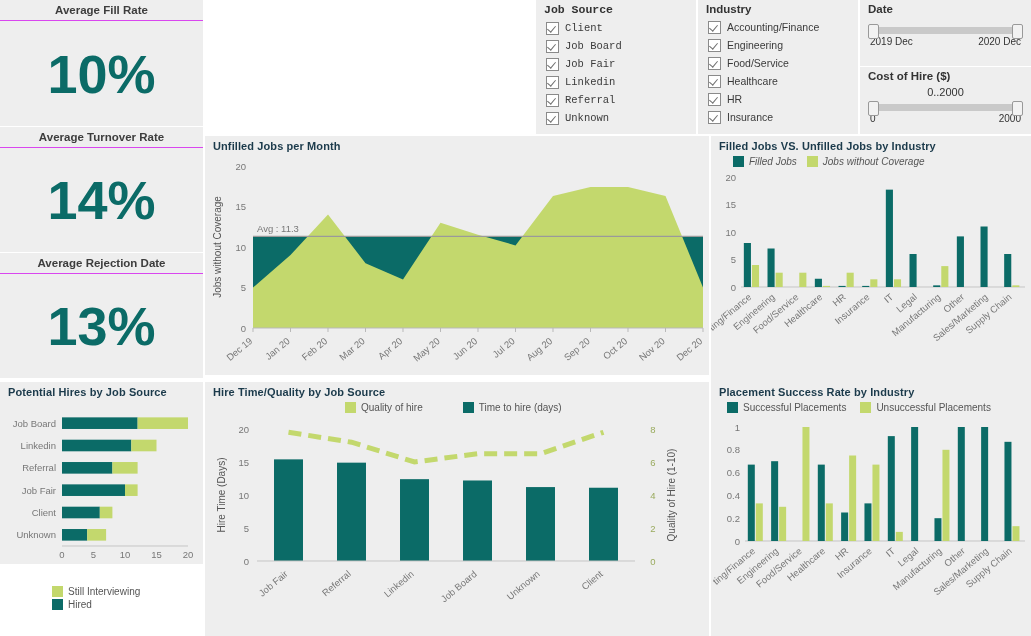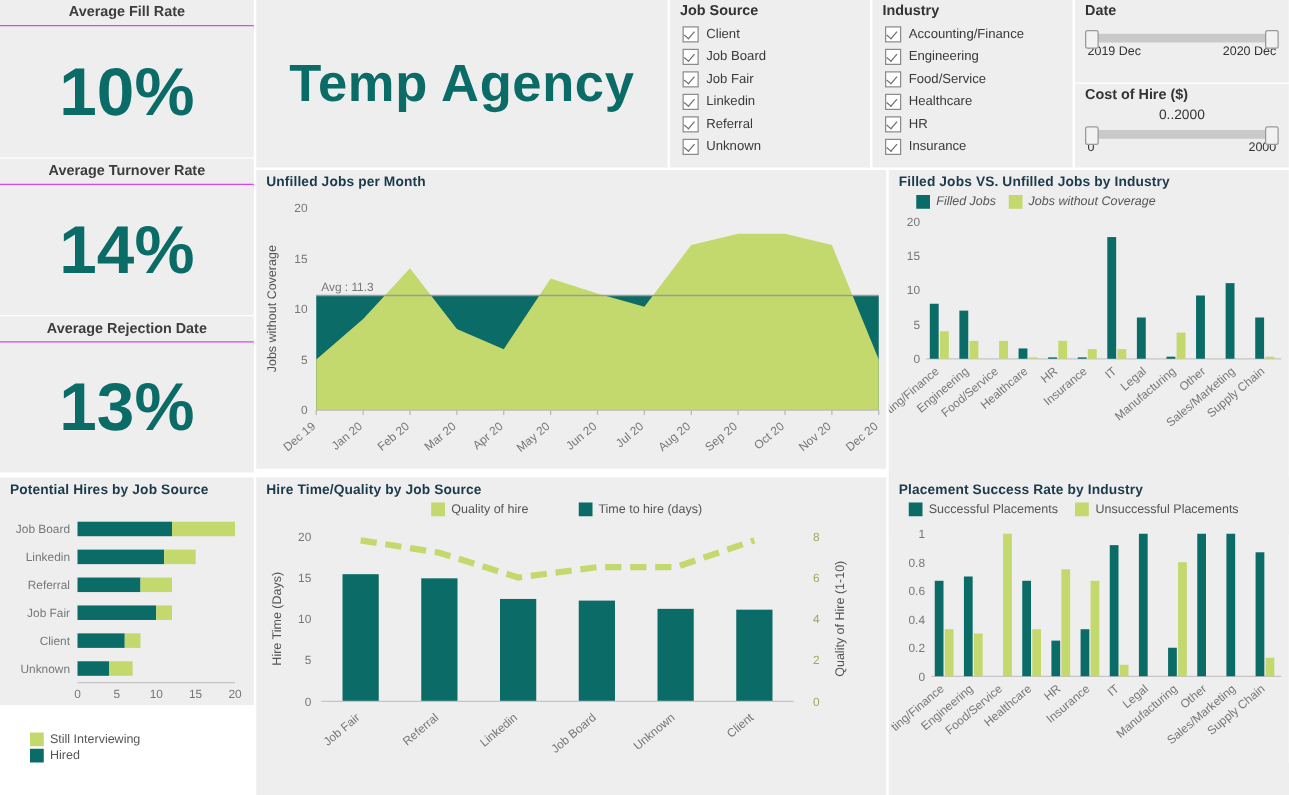--- a/index.html
+++ b/index.html
@@ -43,25 +43,22 @@
   <div class="kpi-head" style="top:127px;">Average Turnover Rate</div>
   <div class="kpi-body" style="top:148px;height:104px;">
     <span class="kpi-val">14%</span>
   </div>
 
   <div class="kpi-head" style="top:253px;">Average Rejection Date</div>
   <div class="kpi-body" style="top:274px;height:104px;">
     <span class="kpi-val">13%</span>
   </div>
 
-  <div class="panel" style="left:205px;top:0;width:329px;height:134px;display:flex;align-items:center;justify-content:center;">
-    <span style="font-size:42px;font-weight:bold;color:#0b6b67;letter-spacing:.5px;">Temp Agency</span>
-  </div>
-
-  <div class="panel" style="left:536px;top:0;width:160px;height:134px;">
+
+  <div class="panel" style="left:536px;top:0;width:160px;height:134px;font-family:Liberation Mono, monospace;">
     <div class="filter-head">Job Source</div>
     <div style="margin-top:1px;">
       <div class="chk-row">
         <span class="chk"></span>
         <span class="chk-lbl">Client</span>
       </div>
       <div class="chk-row">
         <span class="chk"></span>
         <span class="chk-lbl">Job Board</span>
       </div>
@@ -261,21 +258,21 @@
         <rect x="62" y="131.02666666666664" width="25.200000000000003" height="11.613333333333333" fill="#0b6b67"></rect>
         <rect x="87.2" y="131.02666666666664" width="18.89999999999999" height="11.613333333333333" fill="#c3d86d"></rect>
         <text x="56" y="140.33333333333331" class="axis-txt" text-anchor="end">Unknown</text>
         <line x1="62" y1="148" x2="188" y2="148" stroke="#c5c5c5"></line>
         <text x="62" y="160" class="axis-txt" text-anchor="middle">0</text>
         <text x="93.5" y="160" class="axis-txt" text-anchor="middle">5</text>
         <text x="125" y="160" class="axis-txt" text-anchor="middle">10</text>
         <text x="156.5" y="160" class="axis-txt" text-anchor="middle">15</text>
         <text x="188" y="160" class="axis-txt" text-anchor="middle">20</text>
       </svg>
-    <div style="padding-left:24px;margin-top:-2px;">
+    <div style="padding-left:52px;margin-top:-2px;">
       <span class="legend" style="display:flex;margin-bottom:2px;">
         <span class="lg-sw" style="background:#c3d86d;"></span>
         <span>Still Interviewing</span>
       </span>
       <span class="legend" style="display:flex;">
         <span class="lg-sw" style="background:#0b6b67;"></span>
         <span>Hired</span>
       </span>
     </div>
   </div>

